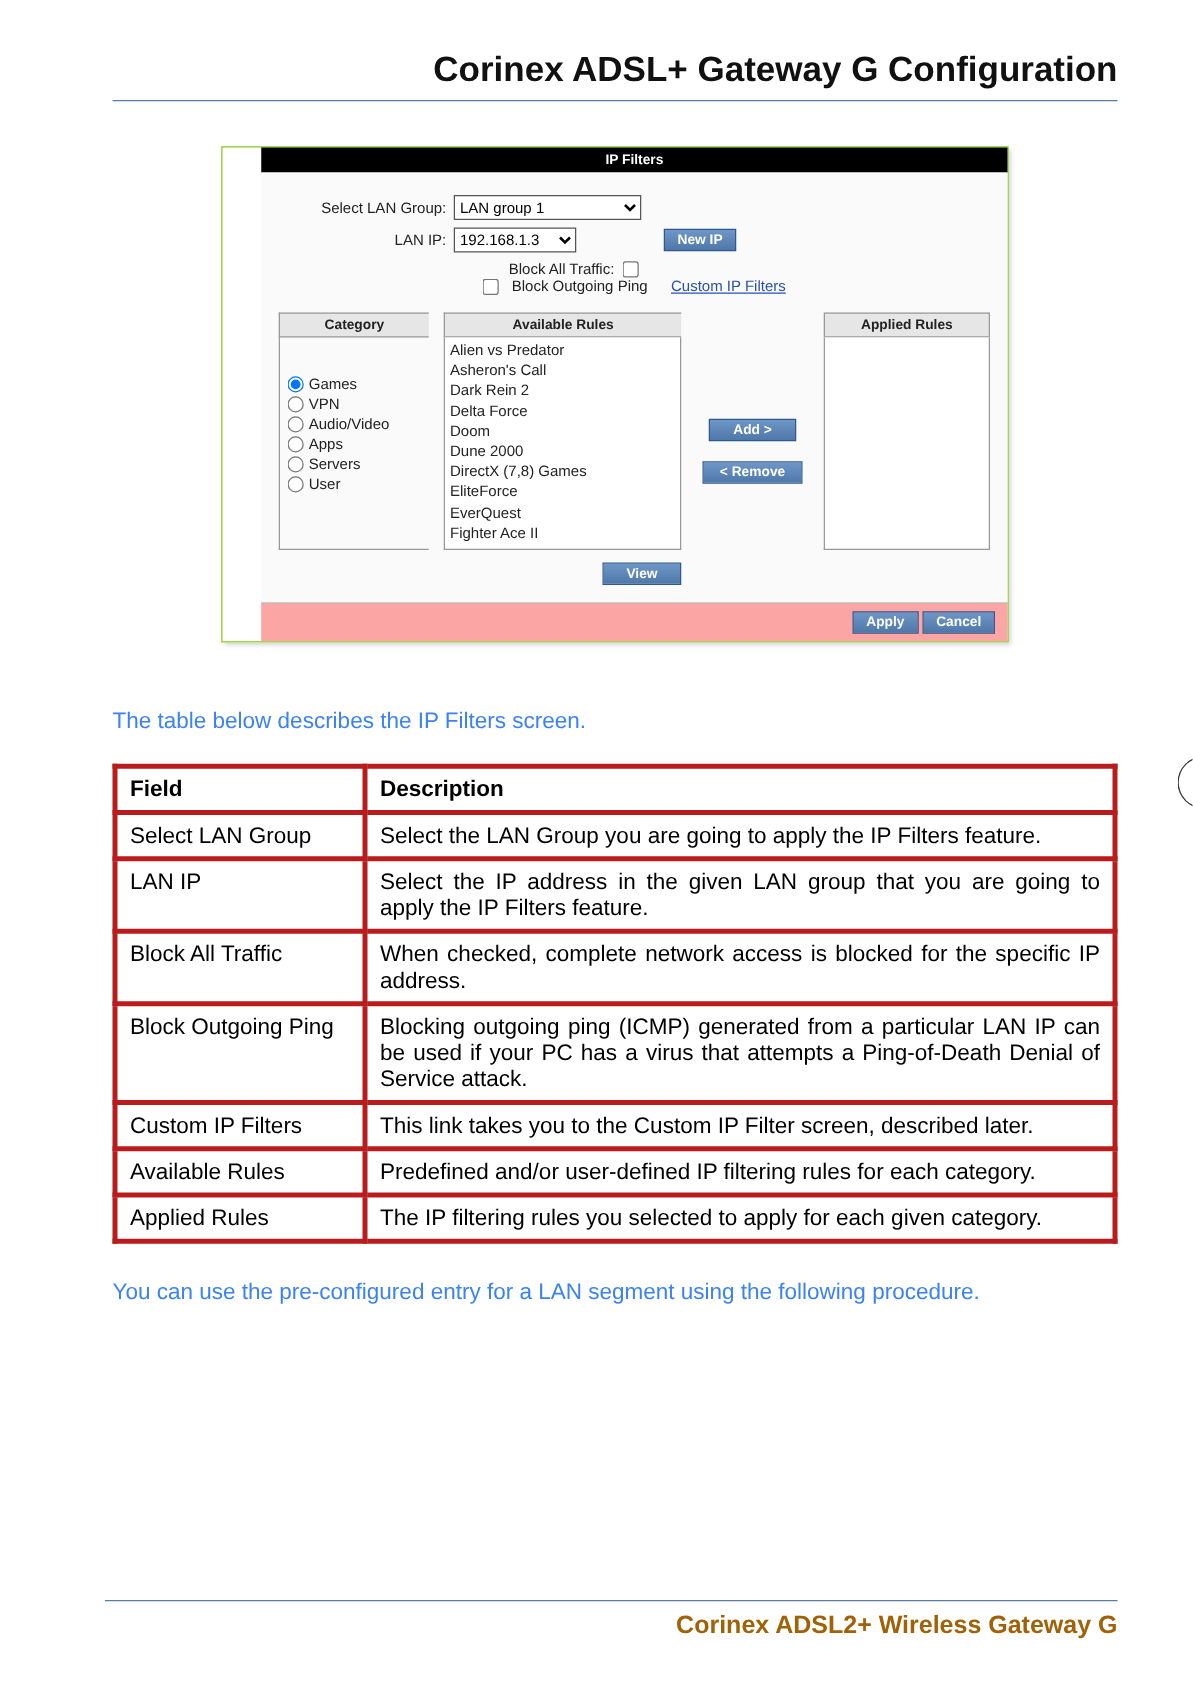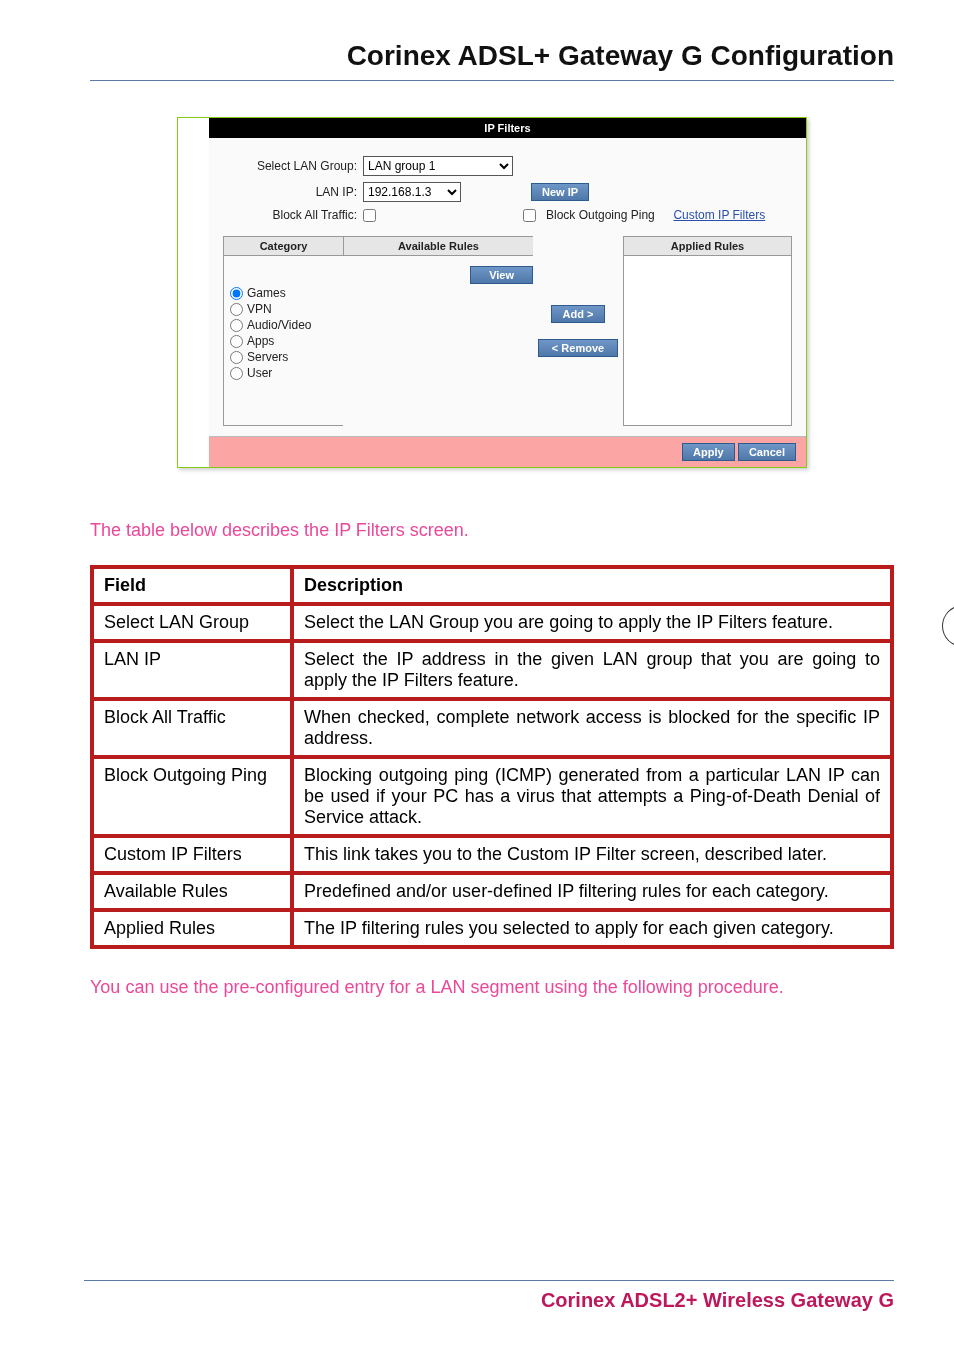--- a/index.html
+++ b/index.html
@@ -29,21 +29,21 @@
     position: absolute;
     bottom: 40px;
     left: 84px;
     right: 60px;
     text-align: right;
     font-family: "Gill Sans", "Segoe UI", Arial, sans-serif;
     font-weight: bold;
     font-size: 20px;
     padding-top: 8px;
     border-top: 1px solid #5a7aa8;
-    color: #be185d;
+    color: #a16207;
   }
   .page-number-badge {
     position: absolute;
     right: -30px;
     top: 605px;
     width: 42px;
     height: 42px;
     border: 1px solid #333;
     border-radius: 50% 0 0 50%;
     border-right: none;
@@ -102,28 +102,28 @@
     background: linear-gradient(#6e96c6, #4f78aa);
     color: #fff;
     border: 1px solid #2f5a8f;
     font-size: 11px;
     font-weight: bold;
     padding: 2px 10px;
     cursor: pointer;
     font-family: Tahoma, Verdana, Arial, sans-serif;
   }
   .row-ip-new { display:flex; align-items:center; margin-bottom:6px; }
-  .row-block { display:flex; align-items:center; margin-bottom:14px; }
+  .row-block { display:flex; align-items:center; margin-bottom:14px;flex-direction:column; }
   .block-left { display:flex; align-items:center; width: 300px; }
   .block-right { display:flex; align-items:center; gap:6px; }
   input[type=checkbox] { margin:0 4px 0 0; }
   .link { color: #2a4fad; text-decoration: underline; cursor:pointer; }
   .rules-area {
     display: flex;
-    gap: 0;
+    gap: 12px;
     justify-content: center;
   }
   .col-cat {
     width: 120px;
   }
   .col-avail {
     width: 190px;
   }
   .col-buttons {
     width: 90px;
@@ -188,21 +188,21 @@
     background: #fca5a5;
     border-top: 1px solid #bbb;
     padding: 6px 10px;
     text-align: right;
   }
   
   .body-text {
     font-family: "Gill Sans", "Segoe UI", Arial, sans-serif;
     font-size: 18px;
     line-height: 1.4;
-    color: #ec4899;
+    color: #3b82f6;
     margin-bottom: 22px;
     text-align: justify;
   }
   table.desc {
     width: 100%;
     border-collapse: collapse;
     font-family: "Gill Sans", "Segoe UI", Arial, sans-serif;
     font-size: 18px;
     margin-bottom: 26px;
   }
@@ -281,26 +281,38 @@
                 <span>Servers</span>
               </label>
             <label class="radio-row">
                 <input type="radio" name="cat" style="">
                 <span>User</span>
               </label>
           </div>
         </div>
         <div class="col-avail">
           <div class="col-head">Available Rules</div>
+          <div class="listbox">
+            <div>Alien vs Predator</div>
+            <div>Asheron's Call</div>
+            <div>Dark Rein 2</div>
+            <div>Delta Force</div>
+            <div>Doom</div>
+            <div>Dune 2000</div>
+            <div>DirectX (7,8) Games</div>
+            <div>EliteForce</div>
+            <div>EverQuest</div>
+            <div>Fighter Ace II</div>
+          </div>
           <div class="view-row">
             <button class="btn-blue" style="padding:2px 18px;">View</button>
           </div>
         </div>
         <div class="col-buttons">
-          <button class="btn-blue" style="width:54px;">Add &gt;</button>
+          <button class="btn-blue" style="width:70px;">Add &gt;</button>
           <button class="btn-blue" style="width:80px;">&lt; Remove</button>
         </div>
         <div class="col-applied">
           <div class="col-head">Applied Rules</div>
           <div class="applied-box"></div>
         </div>
       </div>
     </div>
     <div class="panel-footer">
       <button class="btn-blue">Apply</button>

